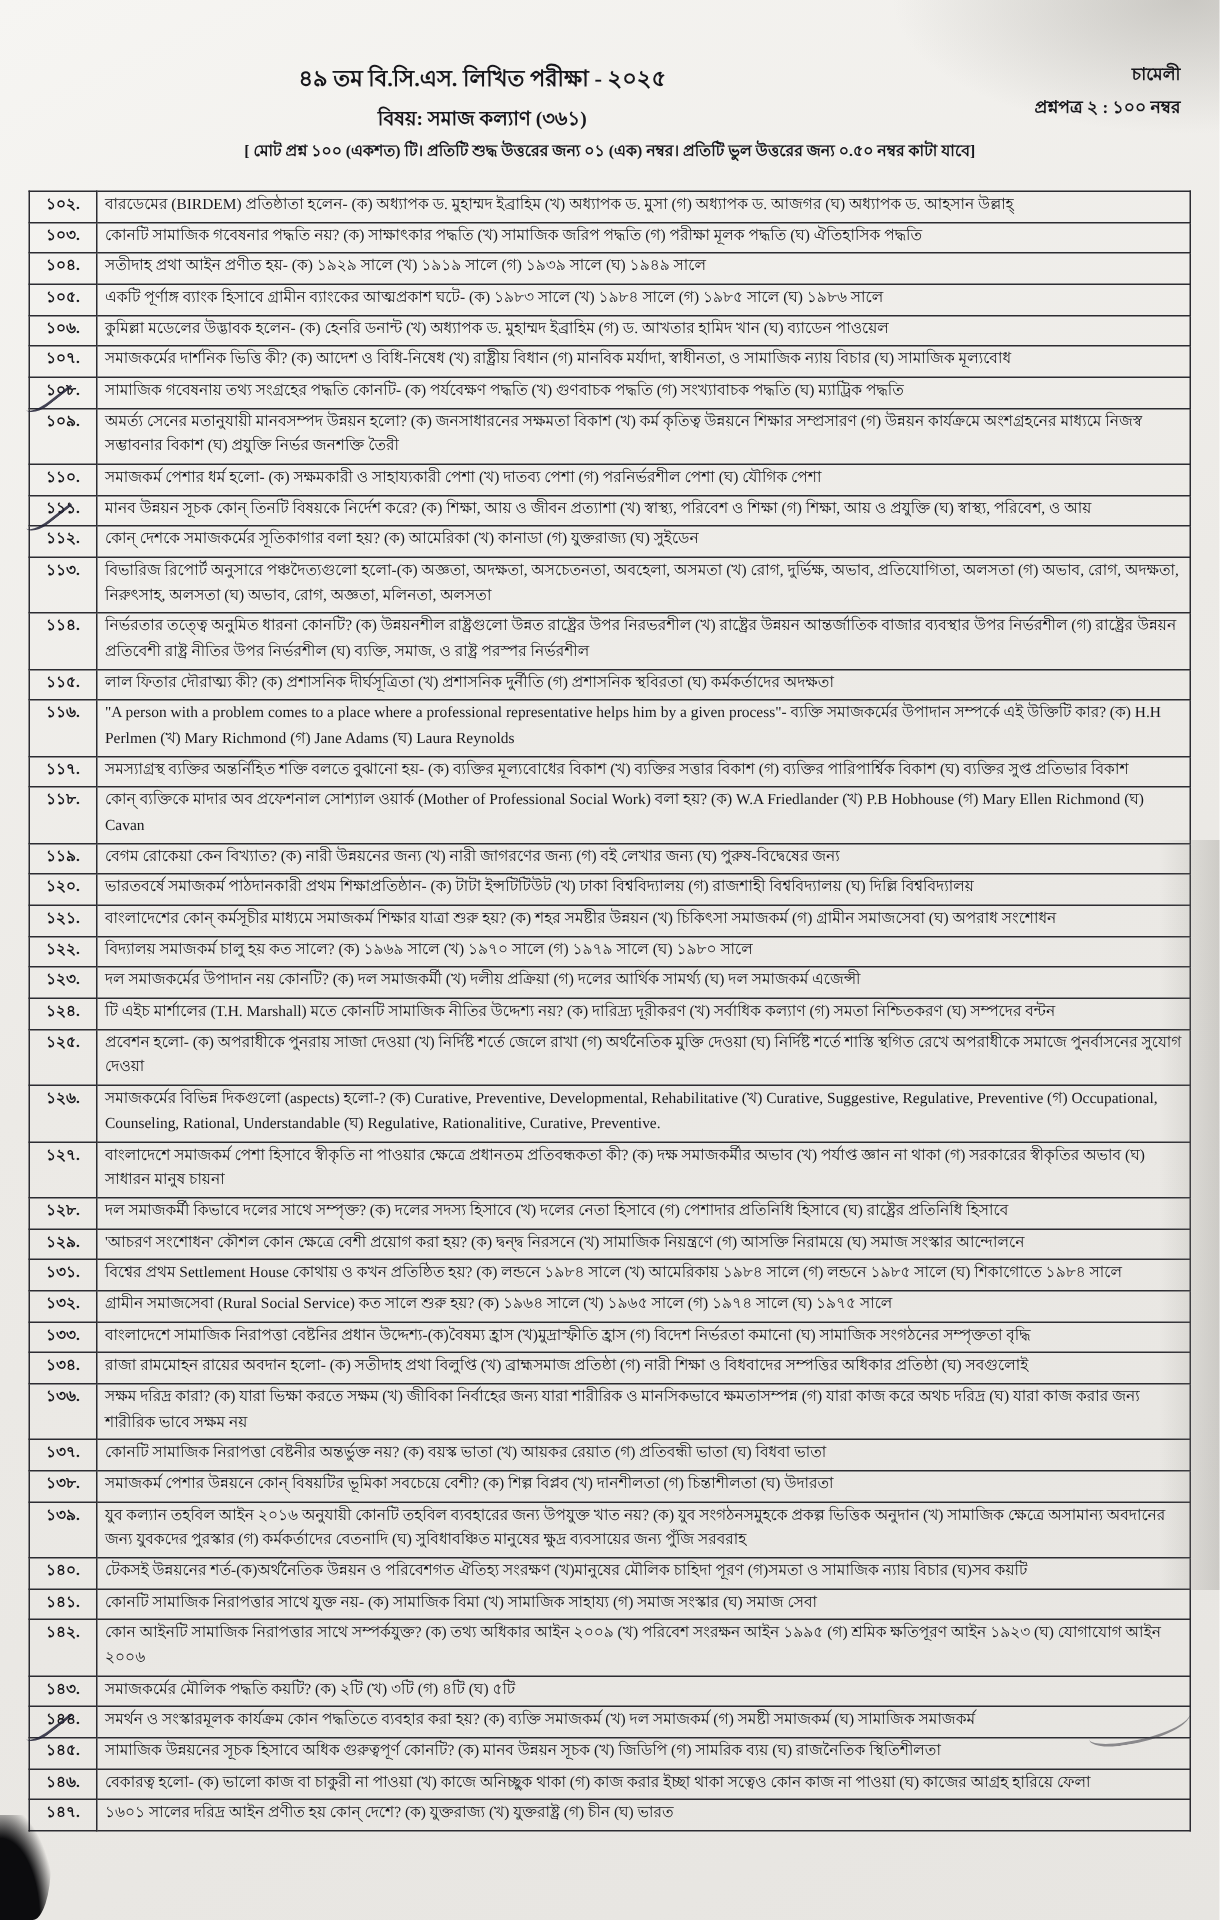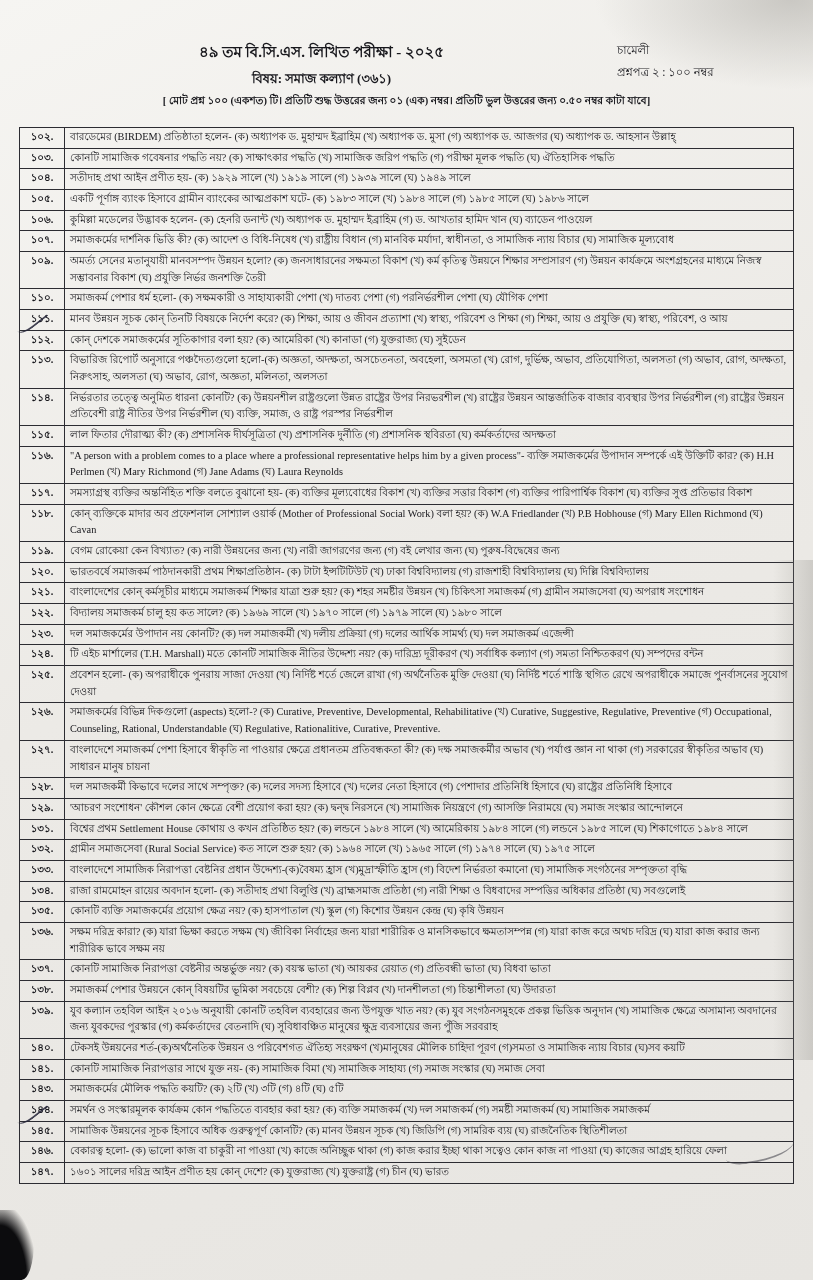--- a/index.html
+++ b/index.html
@@ -19,21 +19,21 @@
   .blob-bl{bottom:0;left:0;width:34px;height:70px;border-radius:0 60% 40% 0/0 50% 60% 0;
     background:radial-gradient(ellipse at 0% 100%,#0c0c0e 55%,rgba(12,12,14,0) 78%);}
   .pen-swirl{top:1138px;right:18px;width:70px;height:22px;border:none;
     border-bottom:2px solid rgba(60,60,70,.55);border-radius:0 0 70% 30%;transform:rotate(-8deg);}
   
   .hdr{position:relative;padding:40px 26px 0 26px;display:flex;justify-content:space-between;}
   .h-left{width:150px;font-weight:bold;font-size:12px;line-height:1.9;}
   .h-center{text-align:center;flex:1;}
   .h-title{font-weight:bold;font-size:15px;}
   .h-subject{font-weight:bold;font-size:13px;margin-top:4px;}
-  .h-right{width:170px;font-weight:normal;font-size:11.5px;line-height:1.9;}
+  .h-right{width:170px;text-align:right;font-weight:bold;font-size:11.5px;line-height:1.9;}
   .instr{text-align:center;font-weight:bold;font-size:10.5px;margin:3px 0 17px 0;}
   
   .qtable{border-collapse:collapse;margin:0 auto;width:775px;
     border:1.6px solid #26262b;table-layout:fixed;}
   .qtable td{border:1px solid #2c2c32;vertical-align:top;
     font-size:10.3px;line-height:1.62;padding:1px 5px 2px 5px;}
   td.num{width:34px;text-align:center;font-weight:bold;position:relative;}
   td.qtext{font-weight:500;}
   
   td.pen::after{content:"";position:absolute;left:-7px;top:2px;width:34px;height:14px;
@@ -82,20 +82,24 @@
         </tr>
         <tr>
           <td class="num">১০৬.</td>
           <td class="qtext">কুমিল্লা মডেলের উদ্ভাবক হলেন- (ক) হেনরি ডনান্ট (খ) অধ্যাপক ড. মুহাম্মদ ইব্রাহিম (গ) ড. আখতার হামিদ খান (ঘ) ব্যাডেন পাওয়েল</td>
         </tr>
         <tr>
           <td class="num">১০৭.</td>
           <td class="qtext">সমাজকর্মের দার্শনিক ভিত্তি কী? (ক) আদেশ ও বিধি-নিষেধ (খ) রাষ্ট্রীয় বিধান (গ) মানবিক মর্যাদা, স্বাধীনতা, ও সামাজিক ন্যায় বিচার (ঘ) সামাজিক মূল্যবোধ</td>
         </tr>
         <tr>
+          <td class="num pen">১০৮.</td>
+          <td class="qtext">সামাজিক গবেষনায় তথ্য সংগ্রহের পদ্ধতি কোনটি- (ক) পর্যবেক্ষণ পদ্ধতি (খ) গুণবাচক পদ্ধতি (গ) সংখ্যাবাচক পদ্ধতি (ঘ) ম্যাট্রিক পদ্ধতি</td>
+        </tr>
+        <tr>
           <td class="num">১০৯.</td>
           <td class="qtext">অমর্ত্য সেনের মতানুযায়ী মানবসম্পদ উন্নয়ন হলো? (ক) জনসাধারনের সক্ষমতা বিকাশ (খ) কর্ম কৃতিত্ব উন্নয়নে শিক্ষার সম্প্রসারণ (গ) উন্নয়ন কার্যক্রমে অংশগ্রহনের মাধ্যমে নিজস্ব সম্ভাবনার বিকাশ (ঘ) প্রযুক্তি নির্ভর জনশক্তি তৈরী</td>
         </tr>
         <tr>
           <td class="num">১১০.</td>
           <td class="qtext">সমাজকর্ম পেশার ধর্ম হলো- (ক) সক্ষমকারী ও সাহায্যকারী পেশা (খ) দাতব্য পেশা (গ) পরনির্ভরশীল পেশা (ঘ) যৌগিক পেশা</td>
         </tr>
         <tr>
           <td class="num pen">১১১.</td>
           <td class="qtext">মানব উন্নয়ন সূচক কোন্ তিনটি বিষয়কে নির্দেশ করে? (ক) শিক্ষা, আয় ও জীবন প্রত্যাশা (খ) স্বাস্থ্য, পরিবেশ ও শিক্ষা (গ) শিক্ষা, আয় ও প্রযুক্তি (ঘ) স্বাস্থ্য, পরিবেশ, ও আয়</td>
@@ -182,24 +186,20 @@
         </tr>
         <tr>
           <td class="num">১৩৩.</td>
           <td class="qtext">বাংলাদেশে সামাজিক নিরাপত্তা বেষ্টনির প্রধান উদ্দেশ্য-(ক)বৈষম্য হ্রাস (খ)মুদ্রাস্ফীতি হ্রাস (গ) বিদেশ নির্ভরতা কমানো (ঘ) সামাজিক সংগঠনের সম্পৃক্ততা বৃদ্ধি</td>
         </tr>
         <tr>
           <td class="num">১৩৪.</td>
           <td class="qtext">রাজা রামমোহন রায়ের অবদান হলো- (ক) সতীদাহ প্রথা বিলুপ্তি (খ) ব্রাহ্মসমাজ প্রতিষ্ঠা (গ) নারী শিক্ষা ও বিধবাদের সম্পত্তির অধিকার প্রতিষ্ঠা (ঘ) সবগুলোই</td>
         </tr>
         <tr>
-          <td class="num">১৩৫.</td>
-          <td class="qtext">কোনটি ব্যক্তি সমাজকর্মের প্রয়োগ ক্ষেত্র নয়? (ক) হাসপাতাল (খ) স্কুল (গ) কিশোর উন্নয়ন কেন্দ্র (ঘ) কৃষি উন্নয়ন</td>
-        </tr>
-        <tr>
           <td class="num">১৩৬.</td>
           <td class="qtext">সক্ষম দরিদ্র কারা? (ক) যারা ভিক্ষা করতে সক্ষম (খ) জীবিকা নির্বাহের জন্য যারা শারীরিক ও মানসিকভাবে ক্ষমতাসম্পন্ন (গ) যারা কাজ করে অথচ দরিদ্র (ঘ) যারা কাজ করার জন্য শারীরিক ভাবে সক্ষম নয়</td>
         </tr>
         <tr>
           <td class="num">১৩৭.</td>
           <td class="qtext">কোনটি সামাজিক নিরাপত্তা বেষ্টনীর অন্তর্ভুক্ত নয়? (ক) বয়স্ক ভাতা (খ) আয়কর রেয়াত (গ) প্রতিবন্ধী ভাতা (ঘ) বিধবা ভাতা</td>
         </tr>
         <tr>
           <td class="num">১৩৮.</td>
           <td class="qtext">সমাজকর্ম পেশার উন্নয়নে কোন্ বিষয়টির ভূমিকা সবচেয়ে বেশী? (ক) শিল্প বিপ্লব (খ) দানশীলতা (গ) চিন্তাশীলতা (ঘ) উদারতা</td>
@@ -208,20 +208,24 @@
           <td class="num">১৩৯.</td>
           <td class="qtext">যুব কল্যান তহবিল আইন ২০১৬ অনুযায়ী কোনটি তহবিল ব্যবহারের জন্য উপযুক্ত খাত নয়? (ক) যুব সংগঠনসমুহকে প্রকল্প ভিত্তিক অনুদান (খ) সামাজিক ক্ষেত্রে অসামান্য অবদানের জন্য যুবকদের পুরস্কার (গ) কর্মকর্তাদের বেতনাদি (ঘ) সুবিধাবঞ্চিত মানুষের ক্ষুদ্র ব্যবসায়ের জন্য পুঁজি সরবরাহ</td>
         </tr>
         <tr>
           <td class="num">১৪০.</td>
           <td class="qtext">টেকসই উন্নয়নের শর্ত-(ক)অর্থনৈতিক উন্নয়ন ও পরিবেশগত ঐতিহ্য সংরক্ষণ (খ)মানুষের মৌলিক চাহিদা পূরণ (গ)সমতা ও সামাজিক ন্যায় বিচার (ঘ)সব কয়টি</td>
         </tr>
         <tr>
           <td class="num">১৪১.</td>
           <td class="qtext">কোনটি সামাজিক নিরাপত্তার সাথে যুক্ত নয়- (ক) সামাজিক বিমা (খ) সামাজিক সাহায্য (গ) সমাজ সংস্কার (ঘ) সমাজ সেবা</td>
+        </tr>
+        <tr>
+          <td class="num">১৪২.</td>
+          <td class="qtext">কোন আইনটি সামাজিক নিরাপত্তার সাথে সম্পর্কযুক্ত? (ক) তথ্য অধিকার আইন ২০০৯ (খ) পরিবেশ সংরক্ষন আইন ১৯৯৫ (গ) শ্রমিক ক্ষতিপূরণ আইন ১৯২৩ (ঘ) যোগাযোগ আইন ২০০৬</td>
         </tr>
         <tr>
           <td class="num">১৪৩.</td>
           <td class="qtext">সমাজকর্মের মৌলিক পদ্ধতি কয়টি? (ক) ২টি (খ) ৩টি (গ) ৪টি (ঘ) ৫টি</td>
         </tr>
         <tr>
           <td class="num pen">১৪৪.</td>
           <td class="qtext">সমর্থন ও সংস্কারমূলক কার্যক্রম কোন পদ্ধতিতে ব্যবহার করা হয়? (ক) ব্যক্তি সমাজকর্ম (খ) দল সমাজকর্ম (গ) সমষ্টী সমাজকর্ম (ঘ) সামাজিক সমাজকর্ম</td>
         </tr>
         <tr>

